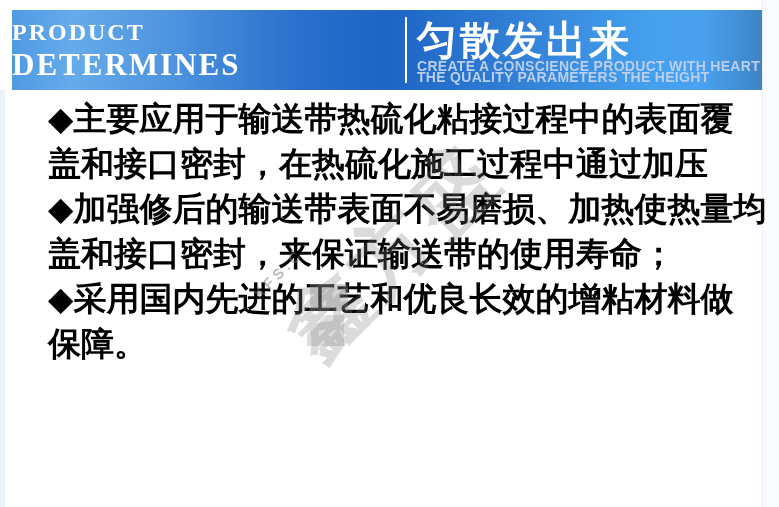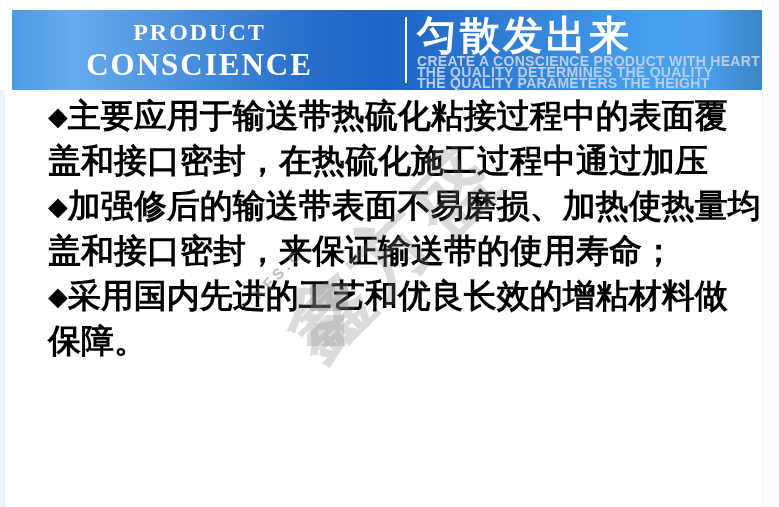--- a/index.html
+++ b/index.html
@@ -23,21 +23,21 @@
   }
   
   .banner {
     position: absolute; left: 12px; top: 10px; width: 750px; height: 80px;
     background: linear-gradient(90deg,
       #4f9ae4 0%, #66abeb 8%, #4c92de 22%, #2a70cc 38%, #1d64c6 50%,
       #2e7ad2 64%, #45a0ee 85%, #4aa1f0 92%, #3d84c4 100%);
     display: flex; align-items: center;
   }
   .banner-left {
-    flex: 1 1 auto; text-align: center; padding-right: 14px;
+    flex: 1 1 auto; text-align: left; padding-right: 14px;
     color: #ffffff; font-family: "Liberation Serif", "DejaVu Serif", serif;
     font-weight: bold; line-height: 1;
   }
   .product-line { font-size: 24px; letter-spacing: 2px; margin-bottom: 5px; }
   .parameters-line { font-size: 31px; letter-spacing: 2px; }
   .banner-divider {
     flex: 0 0 auto; width: 2px; height: 66px; background: #ffffff;
     margin: 0 10px 0 4px;
   }
   .banner-right { flex: 0 0 345px; padding-top: 2px; }
@@ -48,21 +48,20 @@
   .slogan {
     color: #b9cfec; font-size: 14px; font-weight: bold;
     letter-spacing: 0.3px; line-height: 11px; white-space: nowrap;
   }
   .slogan:first-of-type { margin-top: 3px; }
   
   .body-text {
     position: absolute; left: 48px; top: 96px; width: 700px;
     color: #000000; font-size: 33px; line-height: 45px; font-weight: 700;
     z-index: 1;
-    font-family: Liberation Mono, monospace;
   }
   .body-text p { margin: 0; }
   .text-line { height: 45px; white-space: nowrap; }
   
   .watermark {
     position: absolute; left: 205px; top: 100px; width: 360px; height: 290px;
     display: flex; flex-direction: column; align-items: center; justify-content: center;
     transform: rotate(-45deg); z-index: 3; pointer-events: none;
   }
   .wm-site {
@@ -85,27 +84,26 @@
   }
 </style>
 </head>
 <body>
 
 <div class="page">
 
   <div class="banner">
     <div class="banner-left">
       <div class="product-line">PRODUCT</div>
-      <div class="parameters-line">CONSCIENCE</div>
+      <div class="parameters-line">DETERMINES</div>
     </div>
     <div class="banner-divider"></div>
     <div class="banner-right">
       <div class="cn-title">匀散发出来</div>
       <div class="slogan">CREATE A CONSCIENCE PRODUCT WITH HEART</div>
-      <div class="slogan">THE QUALITY DETERMINES THE QUALITY</div>
       <div class="slogan">THE QUALITY PARAMETERS THE HEIGHT</div>
     </div>
   </div>
 
   <div class="body-text">
     <p>
       <span class="text-line" style="display:block">◆主要应用于输送带热硫化粘接过程中的表面覆</span>
       <span class="text-line" style="display:block">盖和接口密封，在热硫化施工过程中通过加压</span>
     </p>
     <p>

